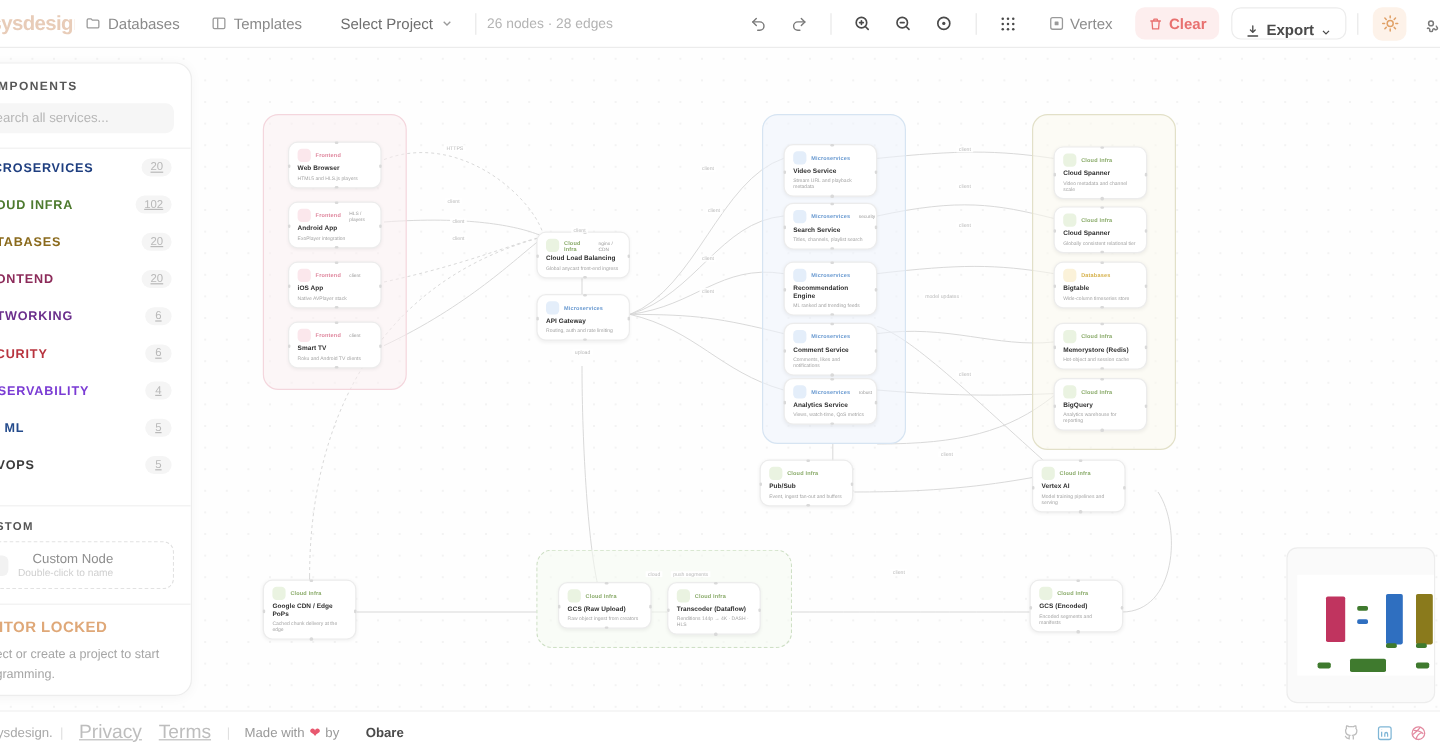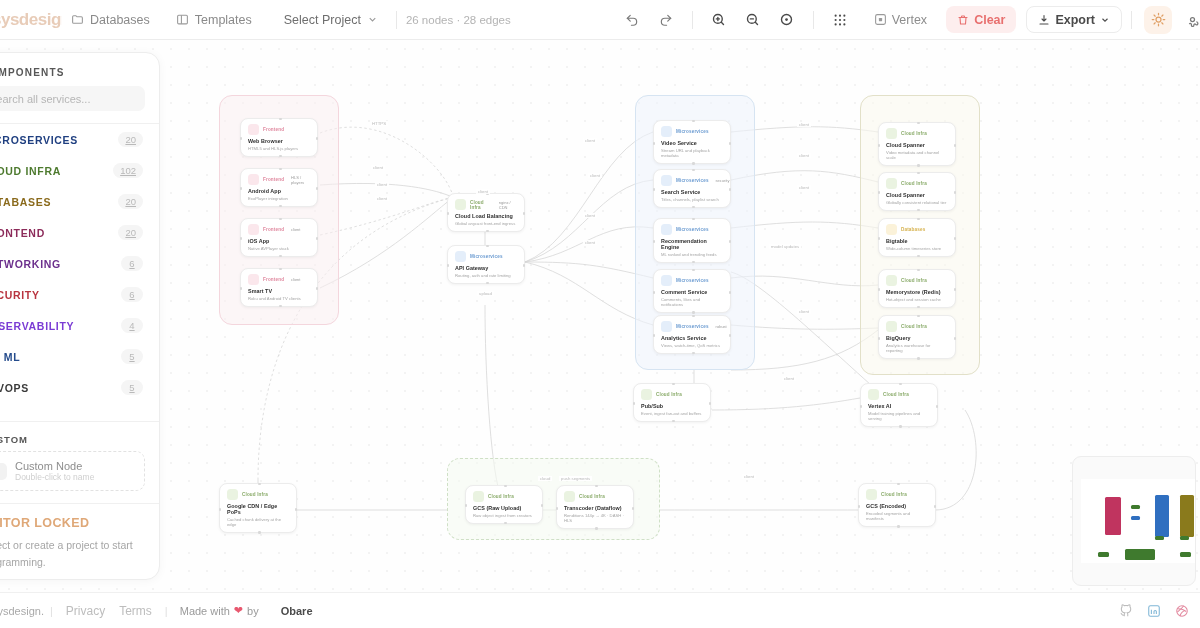--- a/index.html
+++ b/index.html
@@ -32,21 +32,21 @@
     color:#7a7a7a; background:#fff; margin:0 3px;
   }
   .iconbtn.sun { background:#fdf2e9; color:#e0a066; }
   .pillbtn {
     display:flex; align-items:center; gap:5px; height:27px; padding:0 11px;
     border-radius:8px; font-size:12.5px; color:#8d8d8d; cursor:pointer;
     background:#fff;
   }
   .pillbtn.clear { background:#fdeeee; color:#e8706f; font-weight:600; }
   .pillbtn.export { background:#fff; color:#4a4a4a; font-weight:600;
-                    border:1px solid #ececec; }
+                    border:1px solid #ececec;align-items:flex-end; }
   svg { display:block; }
 
   
   .sidebar {
     position:absolute; left:-36px; top:52px; width:196px; height:528px;
     background:#ffffff; border:1px solid #ededed; border-radius:14px;
     box-shadow:0 1px 10px rgba(0,0,0,0.04); z-index:30; overflow:hidden;
   }
   .sb-title { font-size:10px; font-weight:700; letter-spacing:1.2px;
               color:#575757; padding:14px 16px 8px 16px; }
@@ -62,21 +62,21 @@
   .cat-label { font-size:10.5px; font-weight:700; letter-spacing:0.7px; }
   .cat-count { font-size:9.5px; color:#b9b9b9; background:#f5f5f5;
                border-radius:9px; padding:2px 7px; min-width:22px; text-align:center;text-decoration:underline;}
   .sb-custom-title { font-size:9.5px; font-weight:700; letter-spacing:1px;
                      color:#555; padding:12px 16px 6px 16px; }
   .customnode {
     margin:0 14px 12px 14px; display:flex; align-items:center; gap:8px;
     padding:8px 10px; border:1px dashed #e2e2e2; border-radius:9px; cursor:pointer;
   }
   .cn-sq { width:17px; height:17px; border-radius:5px; background:#f2f2f2; flex:none;}
-  .cn-t { font-size:11px; color:#8e8e8e; }
+  .cn-t { font-size:11px; color:#8e8e8e;text-align:right; }
   .cn-s { font-size:8.5px; color:#cfcfcf; }
   .locked { padding:12px 16px 0 16px; }
   .locked-title { font-size:12.5px; font-weight:700; color:#dfa878; letter-spacing:0.4px;}
   .locked-body { font-size:10.5px; color:#a6a6a6; line-height:1.65; margin-top:7px; }
 
   
   .canvas {
     position:absolute; top:40px; left:0; width:1200px; height:552px;
     background:#fefefe; overflow:hidden;
   }
@@ -123,21 +123,21 @@
               background:#fff; }
   .mmb { position:absolute; border-radius:1.5px; }
 
   
   .footer {
     position:absolute; bottom:0; left:0; width:1200px; height:36px;
     background:#fff; border-top:1px solid #f0f0f0;
     display:flex; align-items:center; z-index:40;
   }
   .ft-txt { font-size:11px; color:#a9a9a9; }
-  .ft-link { font-size:12px; color:#bdbdbd; margin:0 7px; cursor:pointer; }
+  .ft-link { font-size:16px; color:#bdbdbd; margin:0 7px; cursor:pointer;text-decoration:underline; }
   .ft-sep { color:#e0e0e0; margin:0 6px; font-size:11px; }
   .ft-made { font-size:11px; color:#9a9a9a; margin-left:6px; }
   .ft-brand { font-weight:700; color:#4a4a4a; }
   .ft-ico { width:20px; height:20px; display:flex; align-items:center;
             justify-content:center; margin:0 4px; color:#c4c4c4; cursor:pointer;}
 </style>
 </head>
 <body>
 
 <div class="app">

